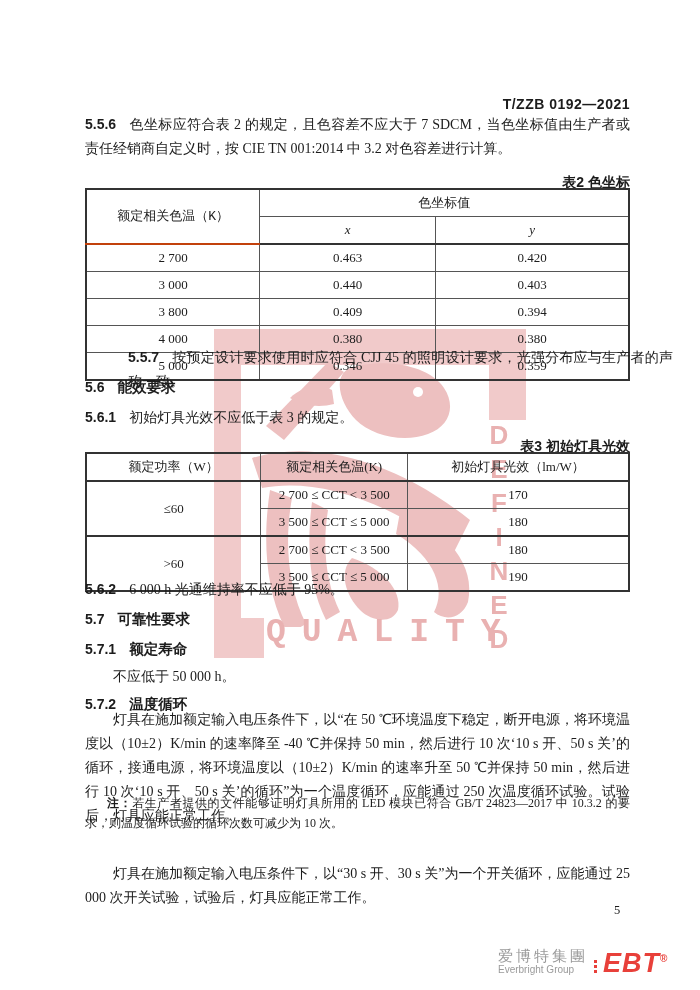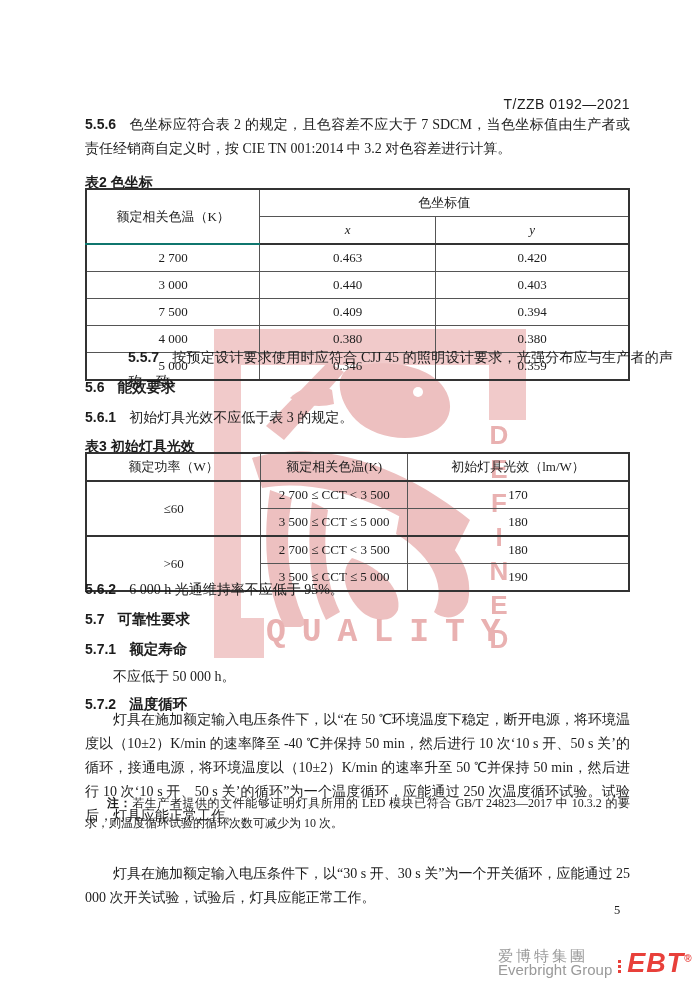--- a/index.html
+++ b/index.html
@@ -23,40 +23,40 @@
     font-size:26px; letter-spacing:4px; color:#e9b1b1; line-height:1;
   }
   .wm-quality {
     position:absolute; left:266px; top:616px;
     font-family:Liberation Mono, monospace; font-weight:700;
     font-size:33px; letter-spacing:16px; color:#e9b1b1; line-height:1;
   }
   
   .content { position:absolute; inset:0; z-index:1; }
   .blk { position:absolute; left:85px; width:545px; font-size:14px; line-height:24px; }
-  .doc-code { top:92px; text-align:right; font-family:"Liberation Sans", sans-serif; font-weight:400; font-size:14px; letter-spacing:0.5px; }
+  .doc-code { top:92px; text-align:right; font-family:"Liberation Sans", sans-serif; font-weight:700; font-size:14px; letter-spacing:0.5px; }
   .cnum { font-family:"Liberation Sans", sans-serif; font-weight:700; margin-right:13px; white-space:nowrap; }
   .chead { font-family:"Liberation Sans", sans-serif; font-weight:700; font-size:14.5px; }
   .para { text-align:justify; }
   .indent { text-indent:28px; }
-  .tbl-title { text-align:left; font-family:"Liberation Sans", sans-serif; font-weight:700; font-size:14px; }
+  .tbl-title { text-align:right; font-family:"Liberation Sans", sans-serif; font-weight:700; font-size:14px; }
   table { border-collapse:collapse; width:545px; font-size:13px; table-layout:fixed; }
   td, th { border:1px solid #555; text-align:center; padding:1px 4px; height:19px; font-weight:normal; vertical-align:middle;margin-top:36px; }
   .t-outer { border:2px solid #333; }
   .head-sep td, .head-sep th { border-bottom:2px solid #333; }
   .group-sep td { border-top:2px solid #333; }
   .ital { font-style:italic; font-family:"Liberation Serif", serif; }
   .note { font-size:12px; line-height:19.5px; text-align:justify; }
   .note b { font-family:"Liberation Sans", sans-serif; font-weight:700; }
   .page-num { position:absolute; left:605px; top:903px; width:24px; text-align:center; font-size:12.5px; }
   
   .footer { position:absolute; left:498px; top:946px; width:200px; display:flex; align-items:flex-end; gap:6px; }
   .f-names { text-align:left; }
   .f-cn { font-family:"Liberation Sans", sans-serif; font-size:15px; letter-spacing:3px; color:#9a9a9a; line-height:17px; white-space:nowrap; }
-  .f-en { font-family:"Liberation Sans", sans-serif; font-size:15px; color:#9a9a9a; line-height:12px; white-space:nowrap; }
+  .f-en { font-family:"Liberation Sans", sans-serif; font-size:10px; color:#9a9a9a; line-height:12px; white-space:nowrap; }
   .f-marks { display:flex; flex-direction:column; gap:2px; padding-bottom:3px; }
   .f-marks i { width:3px; height:3px; background:#e8403a; display:block; }
   .f-ebt { font-family:"Liberation Sans", sans-serif; font-style:italic; font-weight:900; font-size:27px; color:#e8403a; line-height:26px; letter-spacing:1px; white-space:nowrap; }
   .f-reg { font-size:10px; vertical-align:super; font-weight:700; font-style:normal; }
 </style>
 </head>
 <body>
 
 <div class="page">
 
@@ -94,39 +94,39 @@
 
     <div class="blk" style="top:188px;">
       <table class="t-outer">
         <colgroup>
             <col style="width:32%">
             <col style="width:32.4%">
             <col style="width:35.6%">
           </colgroup>
         <tbody>
           <tr>
-            <td rowspan="2" style="border-bottom:2px solid #0f766e;">额定相关色温（K）</td>
+            <td rowspan="2" style="border-bottom:2px solid #c2410c;font-family:Liberation Mono, monospace;">额定相关色温（K）</td>
             <td colspan="2">色坐标值</td>
           </tr>
           <tr class="head-sep">
             <td class="ital">x</td>
             <td class="ital">y</td>
           </tr>
           <tr>
             <td>2 700</td>
             <td>0.463</td>
             <td>0.420</td>
           </tr>
           <tr>
             <td>3 000</td>
             <td>0.440</td>
             <td>0.403</td>
           </tr>
           <tr>
-            <td>7 500</td>
+            <td>3 800</td>
             <td>0.409</td>
             <td>0.394</td>
           </tr>
           <tr>
             <td>4 000</td>
             <td>0.380</td>
             <td>0.380</td>
           </tr>
           <tr>
             <td>5 000</td>

